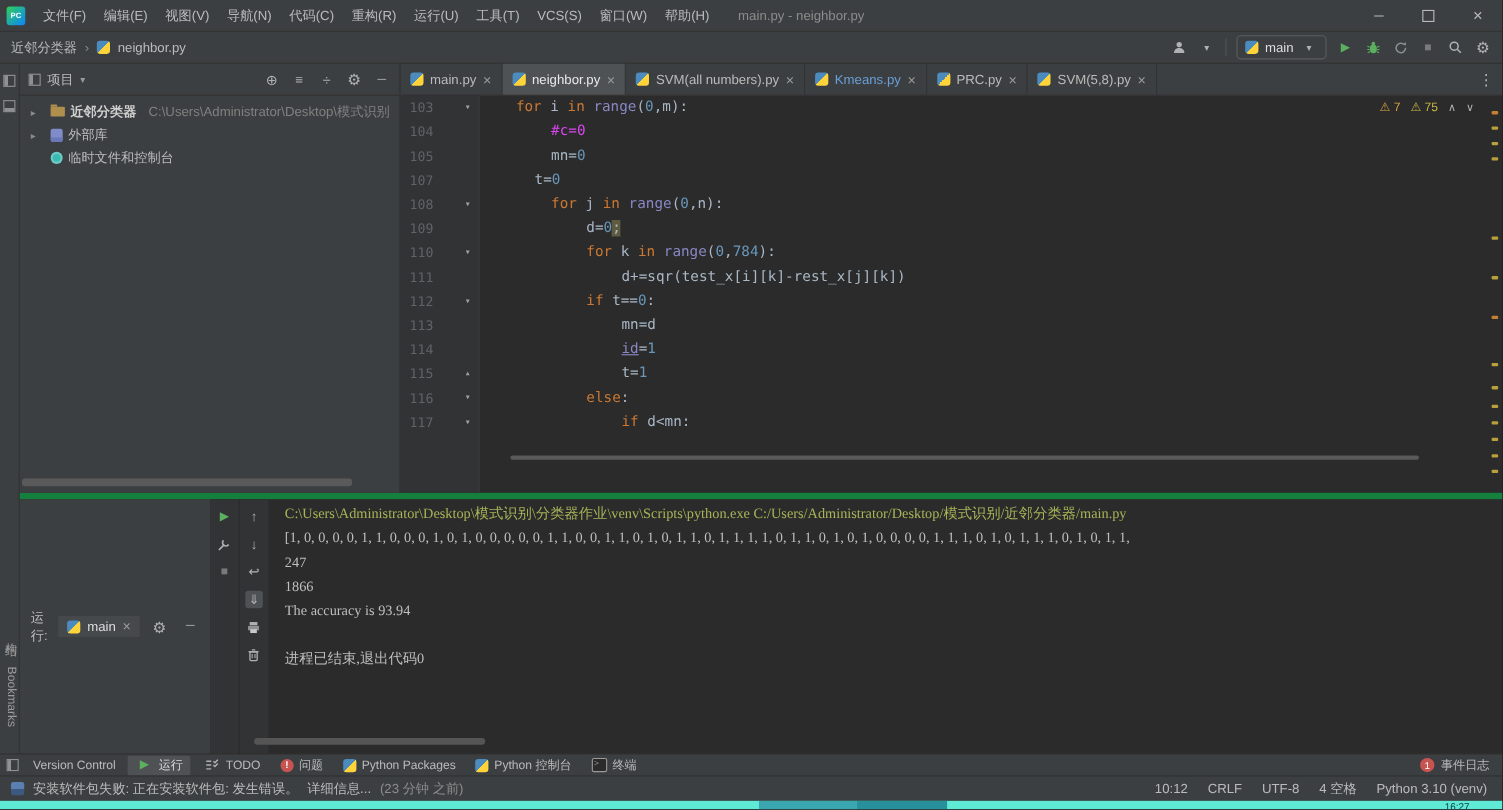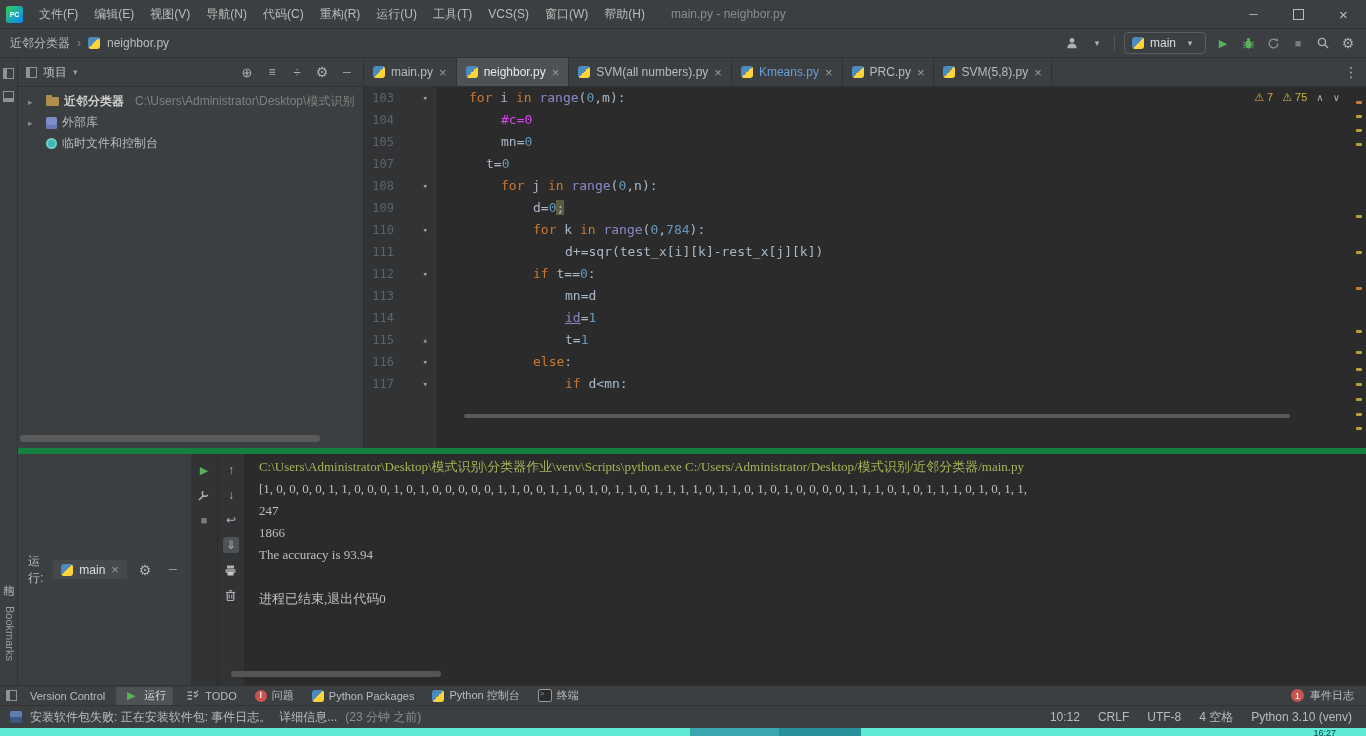--- a/index.html
+++ b/index.html
@@ -485,21 +485,21 @@
         </div>
       </span>
     <span class="bb-right">
       <span class="badge">1</span>
       <span>事件日志</span>
     </span>
   </footer>
 
   <footer class="statusbar">
     <span class="ico note-ico"></span>
-    <span>安装软件包失败: 正在安装软件包: 事件日志。</span>
+    <span>安装软件包失败: 正在安装软件包: 发生错误。</span>
     <span>详细信息...</span>
     <span style="color:#8c8c8c">(23 分钟 之前)</span>
     <span class="sb-right" id="sbr">
         <span>10:12</span>
         <span>CRLF</span>
         <span>UTF-8</span>
         <span>4 空格</span>
         <span>Python 3.10 (venv)</span>
       </span>
   </footer>

